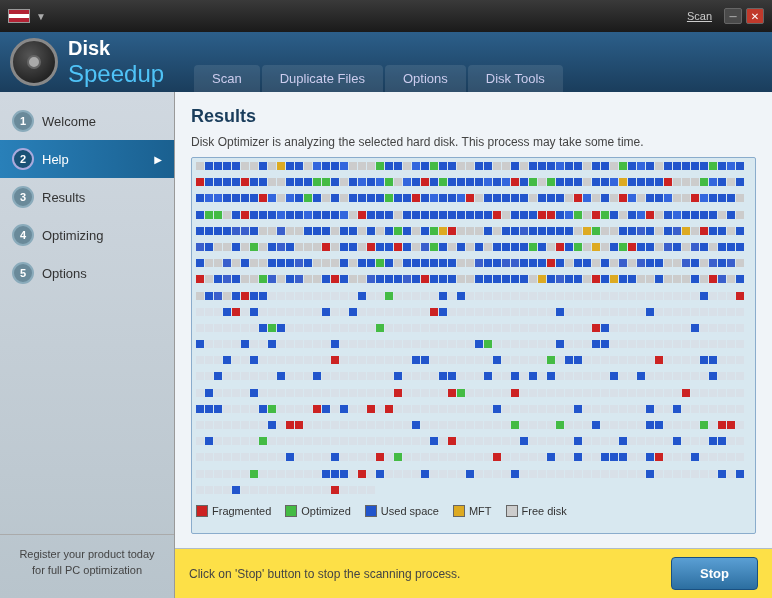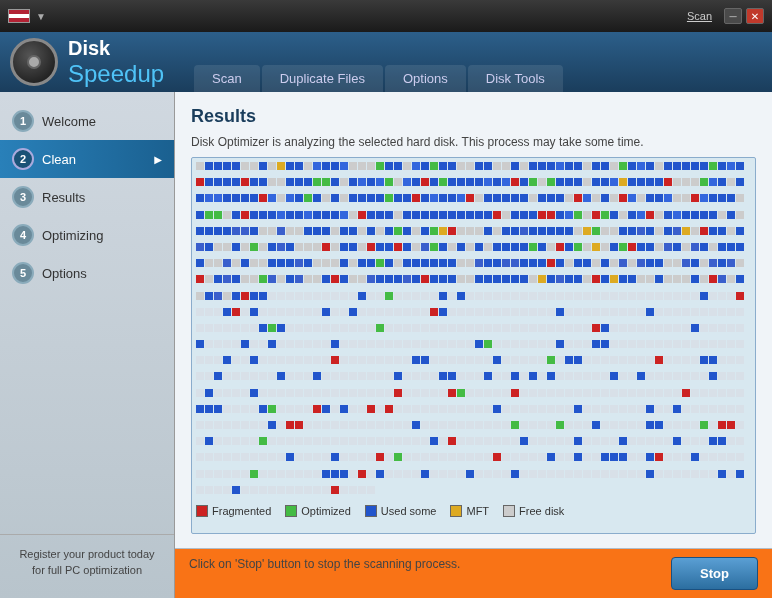--- a/index.html
+++ b/index.html
@@ -312,24 +312,25 @@
       overflow: hidden;
     }
     .progress-bar-fill {
       height: 100%;
       background: linear-gradient(180deg, #5dde5d, #2aaa2a);
       width: 8%;
     }
 
     
     .bottom-bar {
-      background: #f97316;
+      background: #fde047;
       border-top: 1px solid #b0bcc8;
       padding: 8px 14px;
       display: flex;
+      align-items: center;
       justify-content: space-between;
       min-height: 48px;
     }
     .bottom-message {
       font-size: 12px;
       color: #444;
     }
     .stop-btn {
       background: linear-gradient(180deg, #5a9fd4, #2c6ea0);
       border: 1px solid #1a5080;
@@ -375,21 +376,21 @@
 <div class="main-layout">
 
   <div class="sidebar">
     <div class="sidebar-steps">
       <div class="step-item">
         <div class="step-num">1</div>
         <span class="step-label">Welcome</span>
       </div>
       <div class="step-item active">
         <div class="step-num">2</div>
-        <span class="step-label">Clean</span>
+        <span class="step-label">Help</span>
         <span class="step-arrow">▶</span>
       </div>
       <div class="step-item">
         <div class="step-num">3</div>
         <span class="step-label">Results</span>
       </div>
       <div class="step-item">
         <div class="step-num">4</div>
         <span class="step-label">Optimizing</span>
       </div>
@@ -1655,21 +1656,21 @@
           <div class="legend-item">
             <div class="legend-color" style="background:#cc2222;"></div>
             <span>Fragmented</span>
           </div>
           <div class="legend-item">
             <div class="legend-color" style="background:#44bb44;"></div>
             <span>Optimized</span>
           </div>
           <div class="legend-item">
             <div class="legend-color" style="background:#2255cc;"></div>
-            <span>Used some</span>
+            <span>Used space</span>
           </div>
           <div class="legend-item">
             <div class="legend-color" style="background:#ddaa22;"></div>
             <span>MFT</span>
           </div>
           <div class="legend-item">
             <div class="legend-color" style="background:#cccccc;"></div>
             <span>Free disk</span>
           </div>
         </div>

